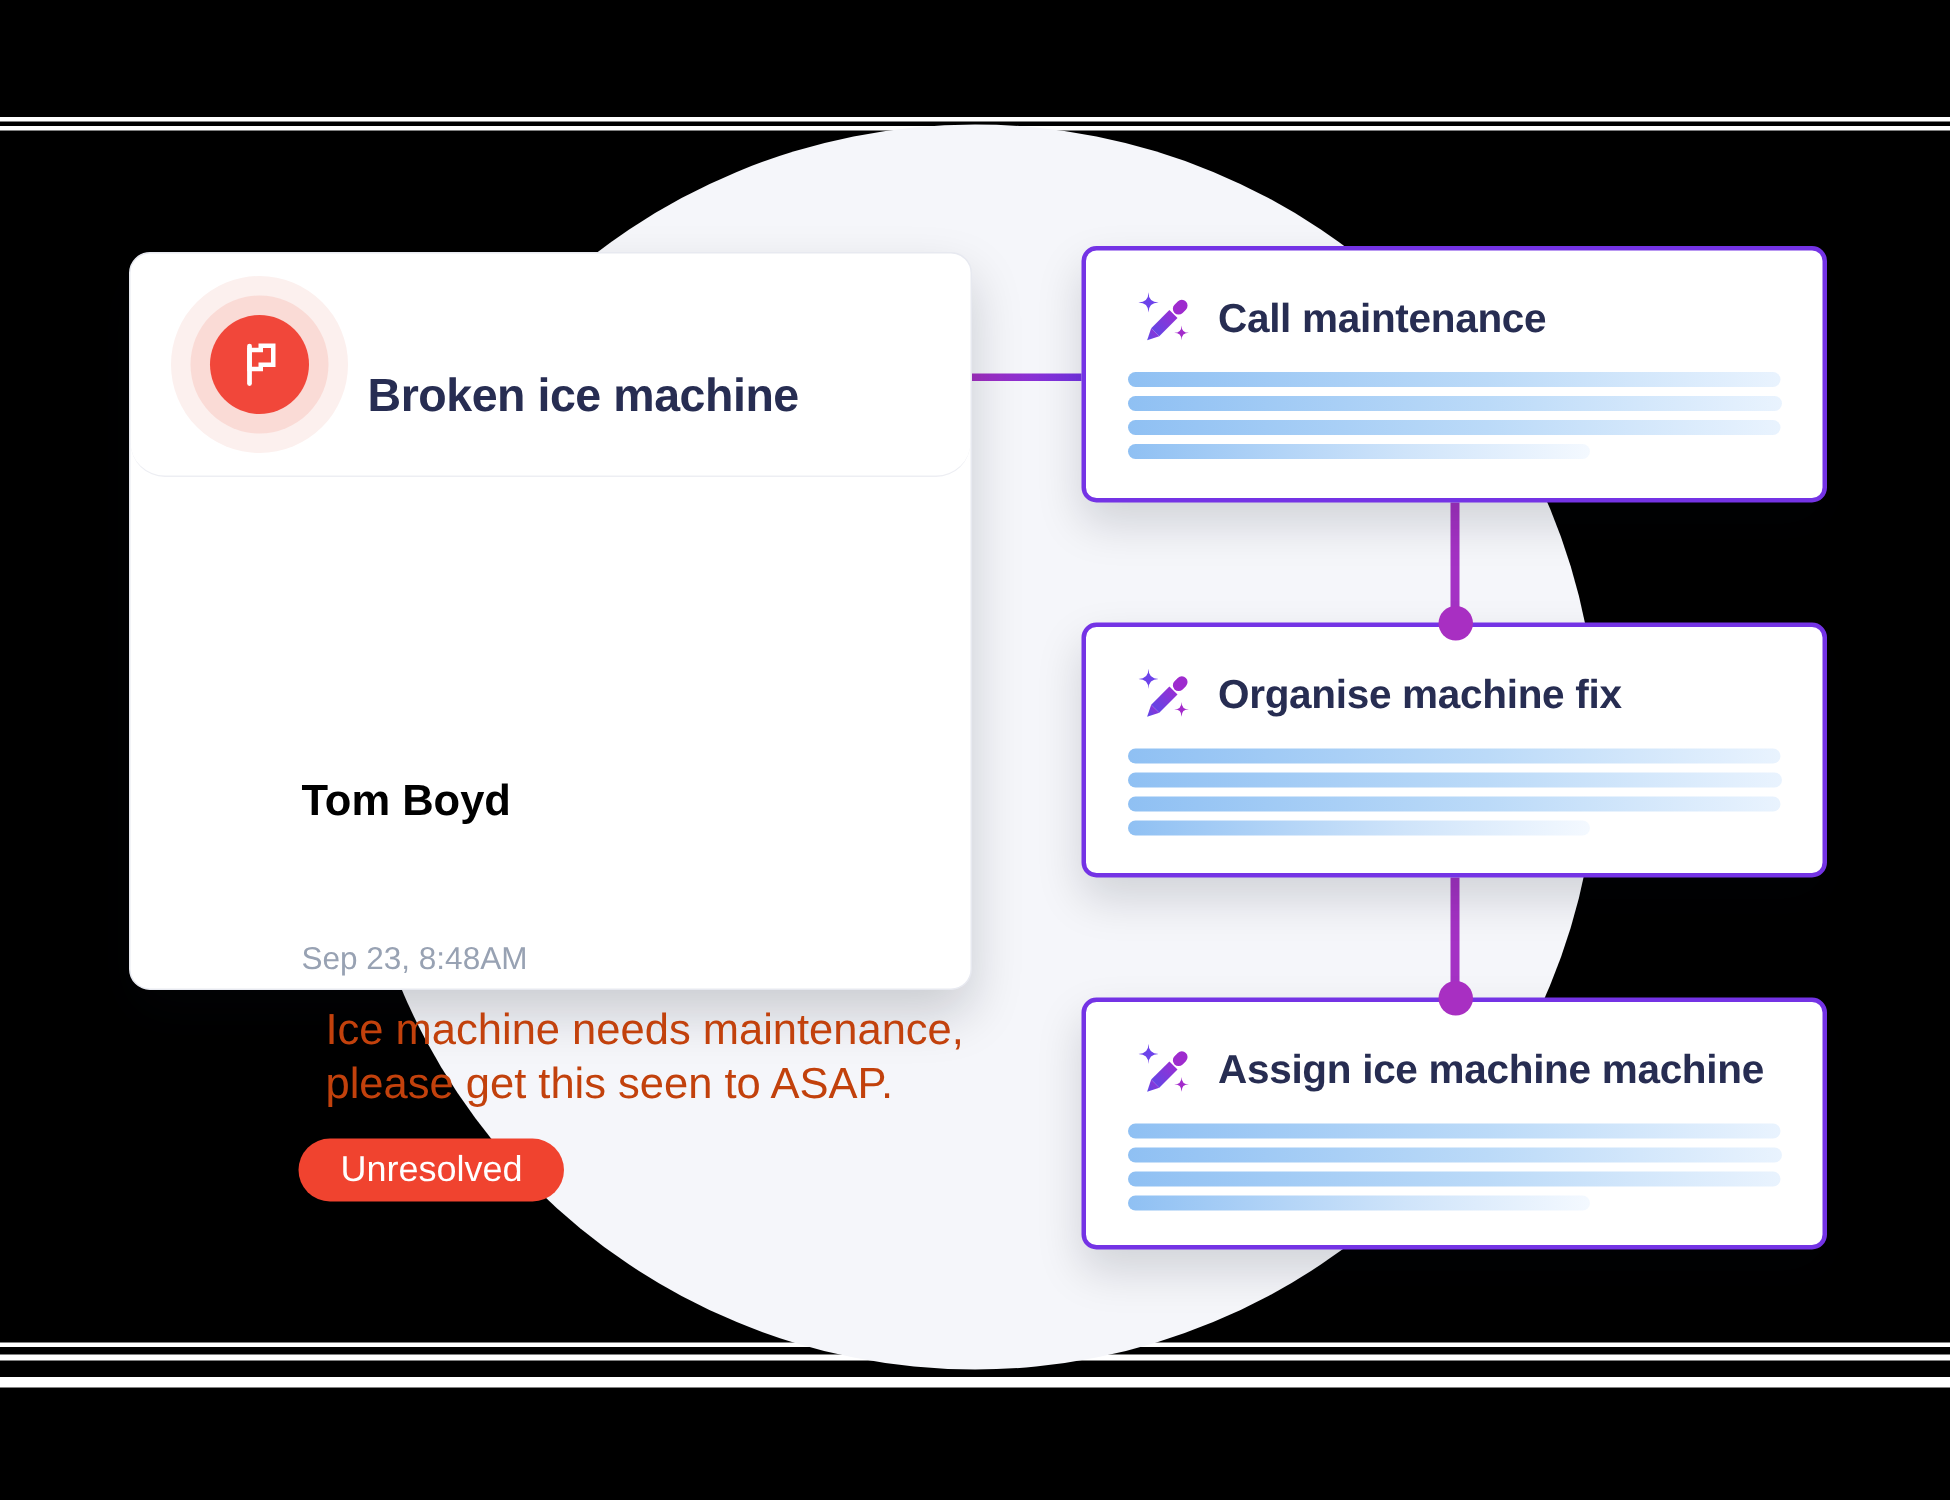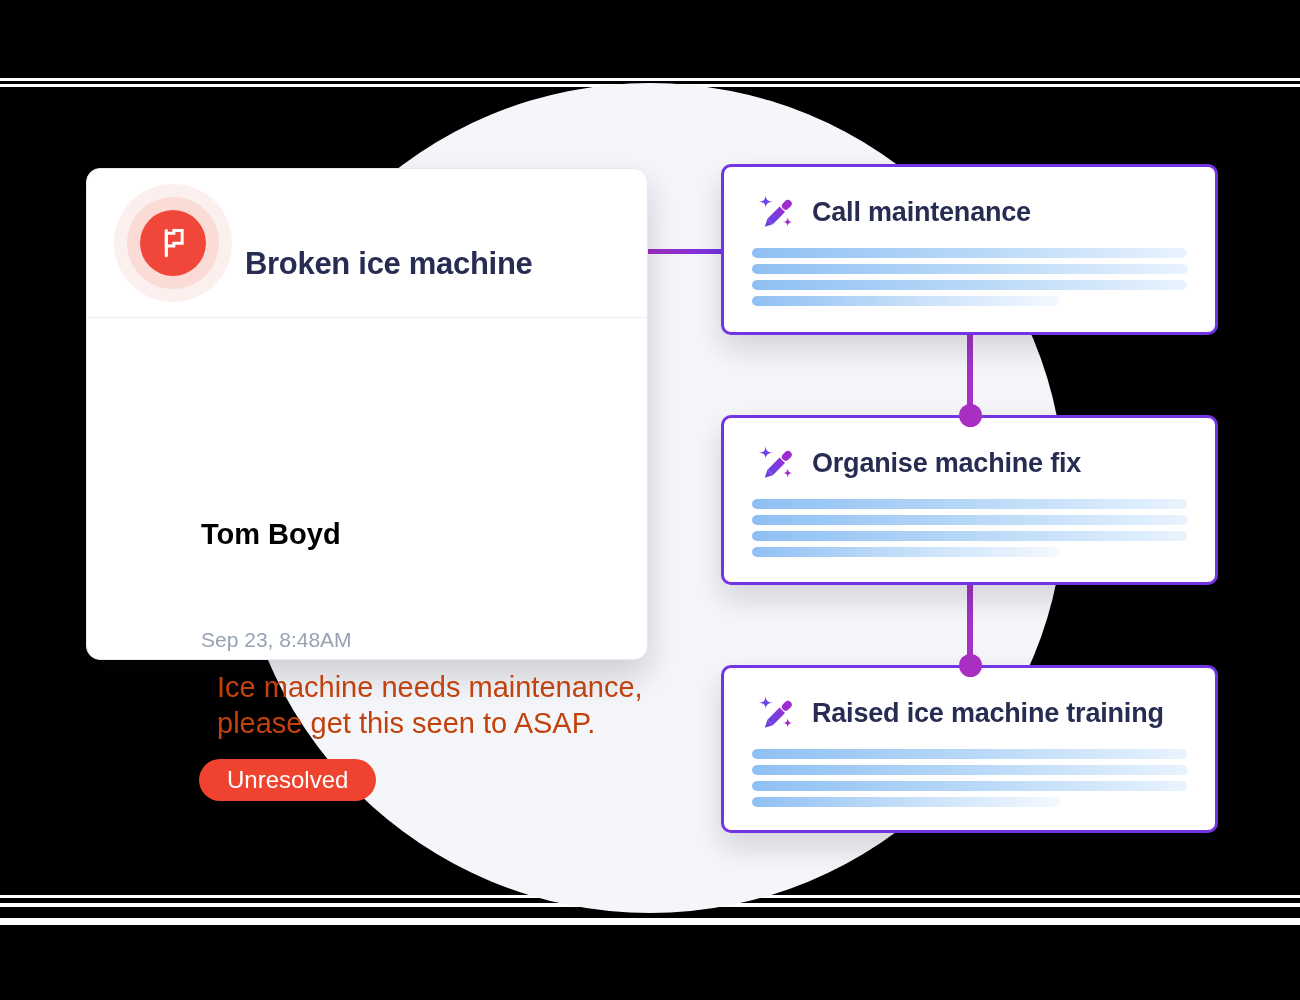--- a/index.html
+++ b/index.html
@@ -11,21 +11,21 @@
   .bg-circle{
     position:absolute;left:235px;top:83px;width:830px;height:830px;
     border-radius:50%;background:#F5F6FA;
   }
   
   .incident-card{
     position:absolute;left:86px;top:168px;width:562px;height:492px;
     background:#fff;border:1px solid #E7E9F0;border-radius:14px;
     box-shadow:0 16px 34px rgba(10,14,30,.18);box-sizing:border-box;
   }
-  .incident-header{position:absolute;left:0;top:0;width:100%;height:148px;border-bottom:1px solid #EDEEF3;}
+  .incident-header{position:absolute;left:0;top:0;width:100%;height:148px;border-bottom:1px solid #EDEEF3;border-radius:23px;}
   .flag-avatar{position:absolute;left:27px;top:15px;width:118px;height:118px;}
   .ring{position:absolute;border-radius:50%;}
   .ring-outer{left:0;top:0;width:118px;height:118px;background:#FCF0EE;}
   .ring-mid{left:13px;top:13px;width:92px;height:92px;background:#FADBD6;}
   .ring-core{left:26px;top:26px;width:66px;height:66px;background:#F1473A;display:flex;align-items:center;justify-content:center;}
   .incident-title{
     position:absolute;left:158px;top:0;height:148px;display:flex;align-items:center;
     font-size:31px;font-weight:700;color:#272D52;letter-spacing:-.3px;
   }
   .incident-author{position:absolute;left:114px;top:349px;font-size:29px;font-weight:700;color:#000000;}
@@ -169,21 +169,21 @@
                 <stop offset="1" stop-color="#A02BD1"></stop>
             </linearGradient>
           </defs>
           <path d="M8.5 1 Q8.5 8.5 16 8.5 Q8.5 8.5 8.5 16 Q8.5 8.5 1 8.5 Q8.5 8.5 8.5 1 Z" fill="#6D43EA"></path>
           <path d="M7.5 36.5 L10.5 27.5 L16.5 33.5 Z" fill="url(#wg3)"></path>
           <polygon points="10.5,27.5 16.5,33.5 30,20 24,14" fill="url(#wg3)"></polygon>
           <path d="M30.8 13.2 L33.2 10.8" stroke="#9E2BCE" stroke-width="8.5" stroke-linecap="round"></path>
           <path d="M33 25.5 Q33 31 38.5 31 Q33 31 33 36.5 Q33 31 27.5 31 Q33 31 33 25.5 Z" fill="#A32BCB"></path>
         </svg>
       </span>
-      <span class="action-title">Raised ice machine training</span>
+      <span class="action-title">Assign ice machine machine</span>
     </div>
     <div class="skel s1"></div>
     <div class="skel s2"></div>
     <div class="skel s3"></div>
     <div class="skel s4"></div>
   </section>
 
   <div class="conn conn-dot conn-dot1"></div>
   <div class="conn conn-dot conn-dot2"></div>
 

